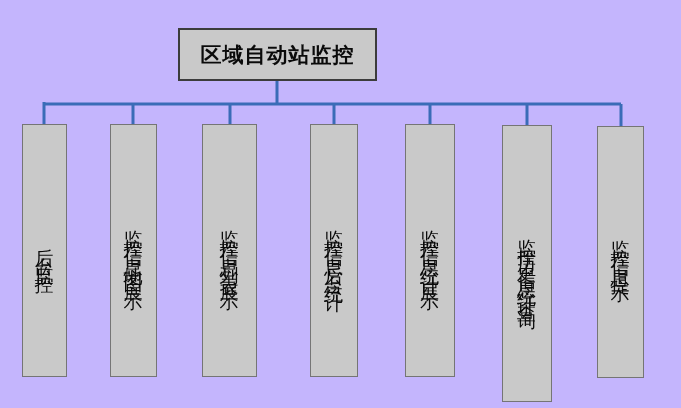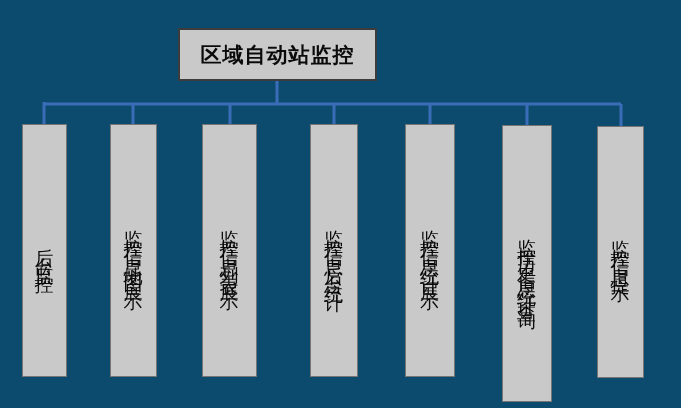--- a/index.html
+++ b/index.html
@@ -5,21 +5,21 @@
   html, body {
     margin: 0;
     padding: 0;
     background: #000000;
     font-family: "Liberation Serif", "DejaVu Serif", serif;
   }
   .canvas {
     position: relative;
     width: 681px;
     height: 408px;
-    background: #0c4a6e;
+    background: #c4b5fd;
     overflow: hidden;
   }
   .connectors {
     position: absolute;
     left: 0;
     top: 0;
     width: 681px;
     height: 408px;
   }
   .node {

